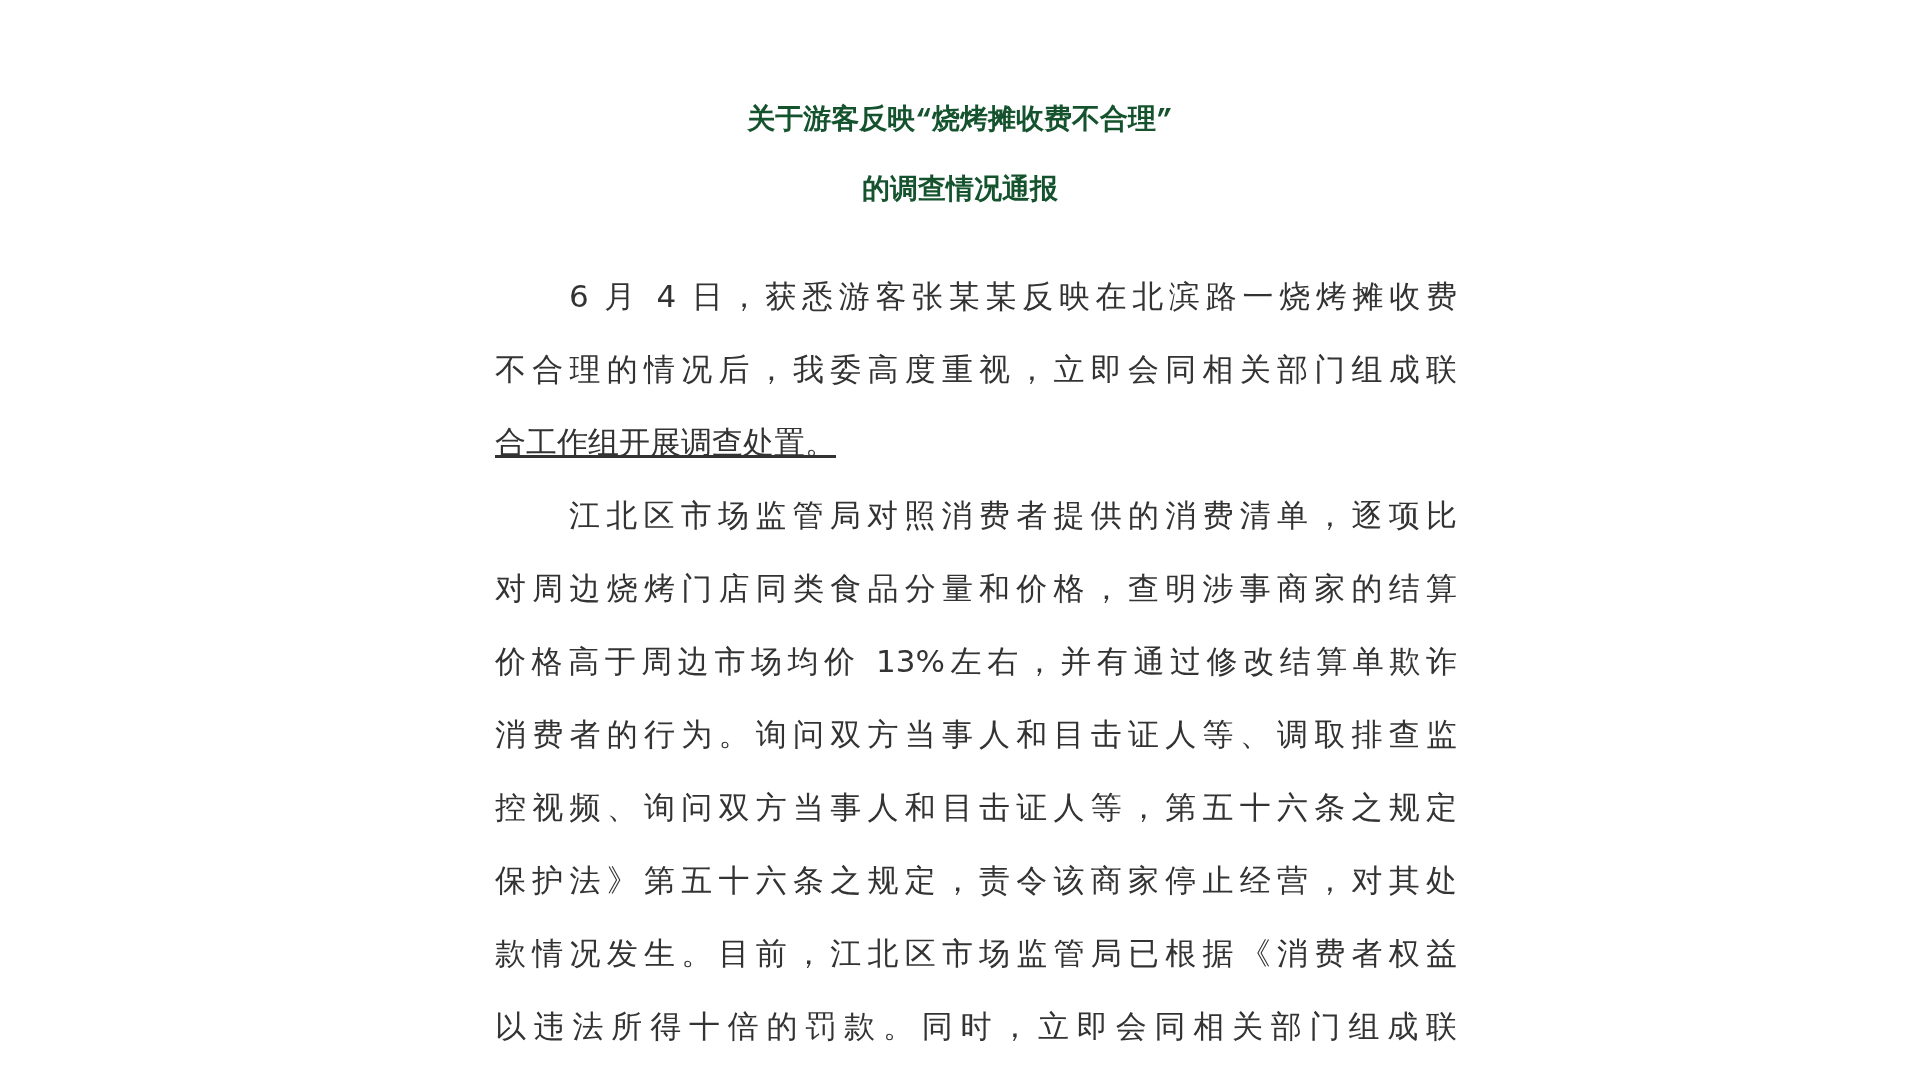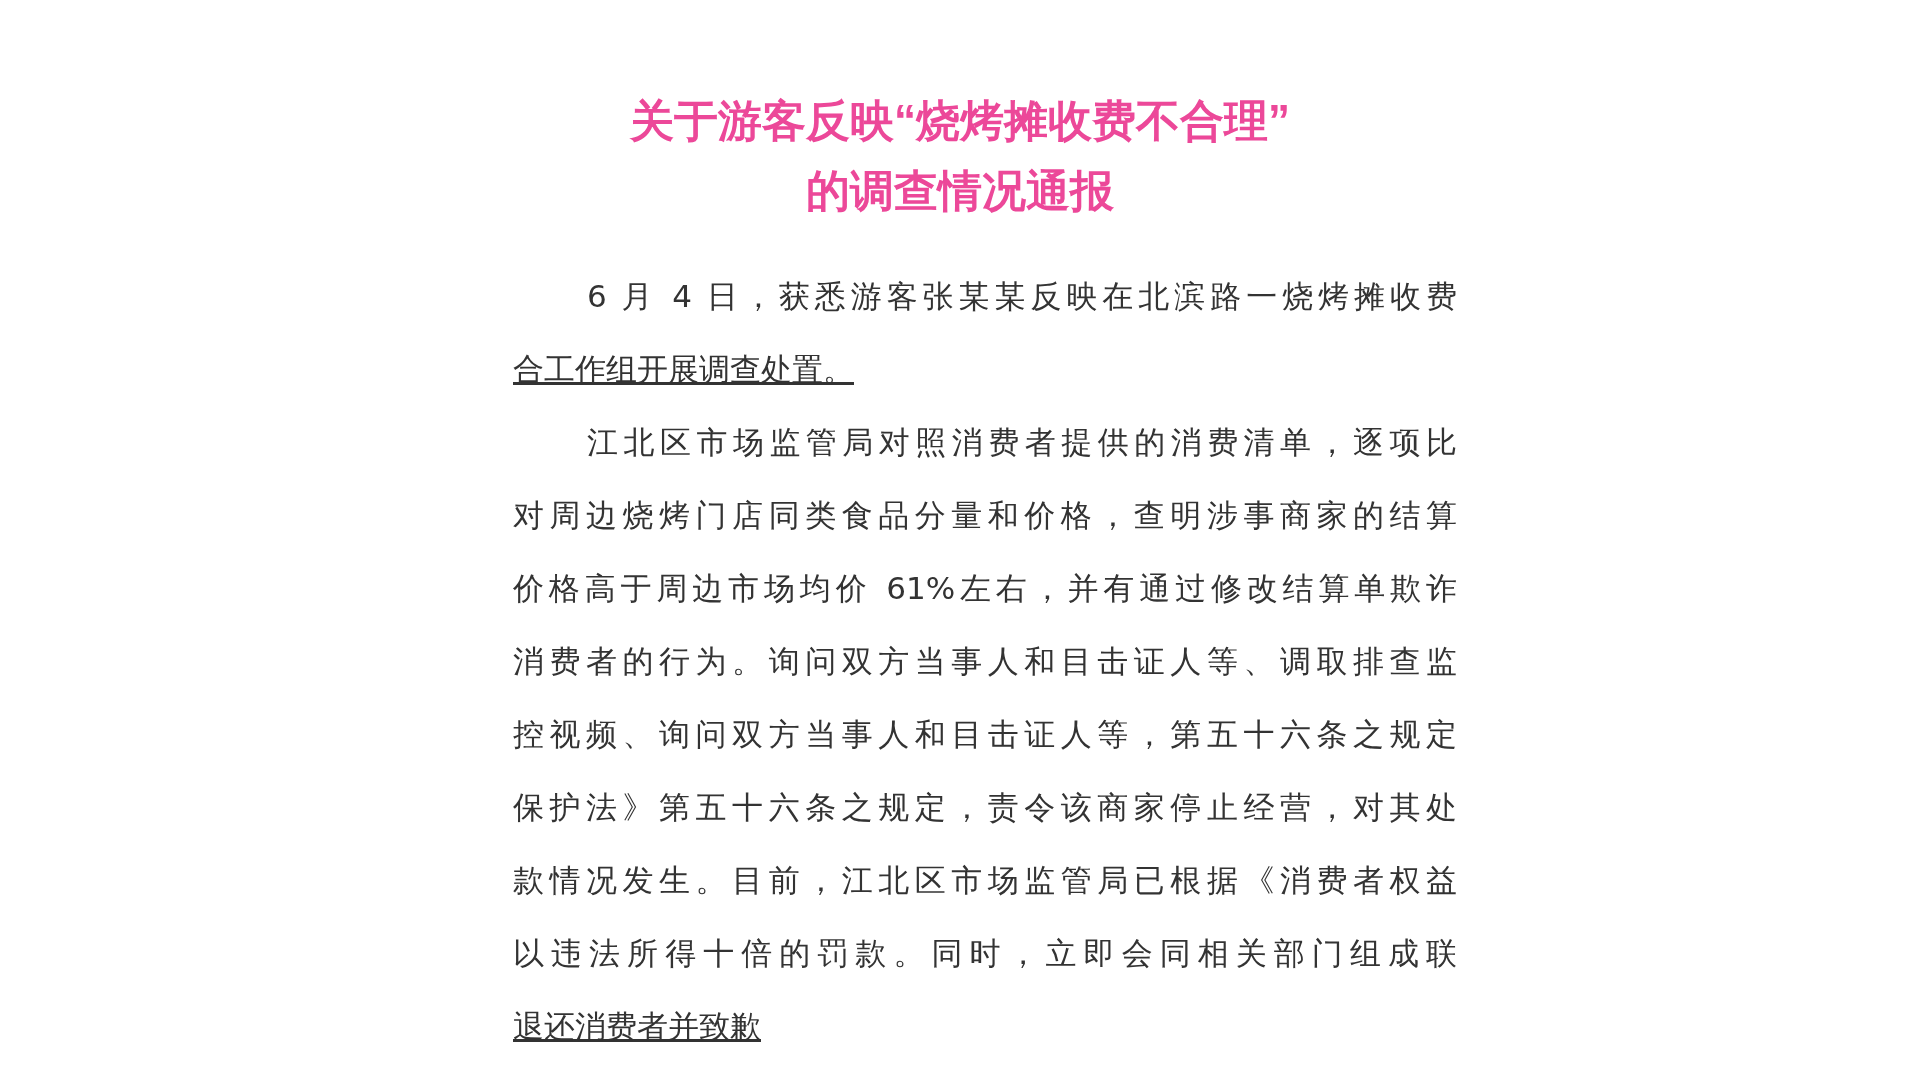--- a/index.html
+++ b/index.html
@@ -15,66 +15,66 @@
       width: 1920px;
       height: 1080px;
       background: #ffffff;
       color: #2b2b2b;
     }
     .title {
       position: absolute;
       left: 0;
       width: 1920px;
       text-align: center;
-      font-family: Liberation Sans, sans-serif;
+      font-family: Liberation Mono, monospace;
       font-weight: bold;
-      font-size: 44px;
+      font-size: 28px;
       line-height: 70px;
-      color: #ec4899;
+      color: #14532d;
       letter-spacing: 0px;
     }
     .title-line-1 { top: 86px; }
     .title-line-2 { top: 156px; }
     .body {
       position: absolute;
       left: 495px;
       top: 260px;
       width: 962px;
       font-family: "DejaVu Sans", "Liberation Sans", sans-serif;
       font-size: 31px;
       line-height: 73px;
       color: #333333;
     }
     .line {
       display: block;
       height: 73px;
       white-space: nowrap;
       text-align-last: justify;
       text-align: justify;
-      margin-left: 18px;
     }
     .line.first { padding-left: 74px; }
     .line.last { text-align-last: left; text-decoration: underline; }
   </style>
 </head>
 <body>
 
 <div class="page">
   <div class="title title-line-1">关于游客反映“烧烤摊收费不合理”</div>
   <div class="title title-line-2">的调查情况通报</div>
 
   <div class="body">
     <div>
       <span class="line first">6 月 4 日，获悉游客张某某反映在北滨路一烧烤摊收费</span>
+      <span class="line">不合理的情况后，我委高度重视，立即会同相关部门组成联</span>
       <span class="line last">合工作组开展调查处置。</span>
     </div>
     <div>
       <span class="line first">江北区市场监管局对照消费者提供的消费清单，逐项比</span>
       <span class="line">对周边烧烤门店同类食品分量和价格，查明涉事商家的结算</span>
-      <span class="line">价格高于周边市场均价 61%左右，并有通过修改结算单欺诈</span>
+      <span class="line">价格高于周边市场均价 13%左右，并有通过修改结算单欺诈</span>
       <span class="line">消费者的行为。询问双方当事人和目击证人等、调取排查监</span>
       <span class="line">控视频、询问双方当事人和目击证人等，第五十六条之规定</span>
       <span class="line">保护法》第五十六条之规定，责令该商家停止经营，对其处</span>
       <span class="line">款情况发生。目前，江北区市场监管局已根据《消费者权益</span>
       <span class="line">以违法所得十倍的罚款。同时，立即会同相关部门组成联</span>
       <span class="line last">退还消费者并致歉</span>
     </div>
   </div>
 </div>
 

